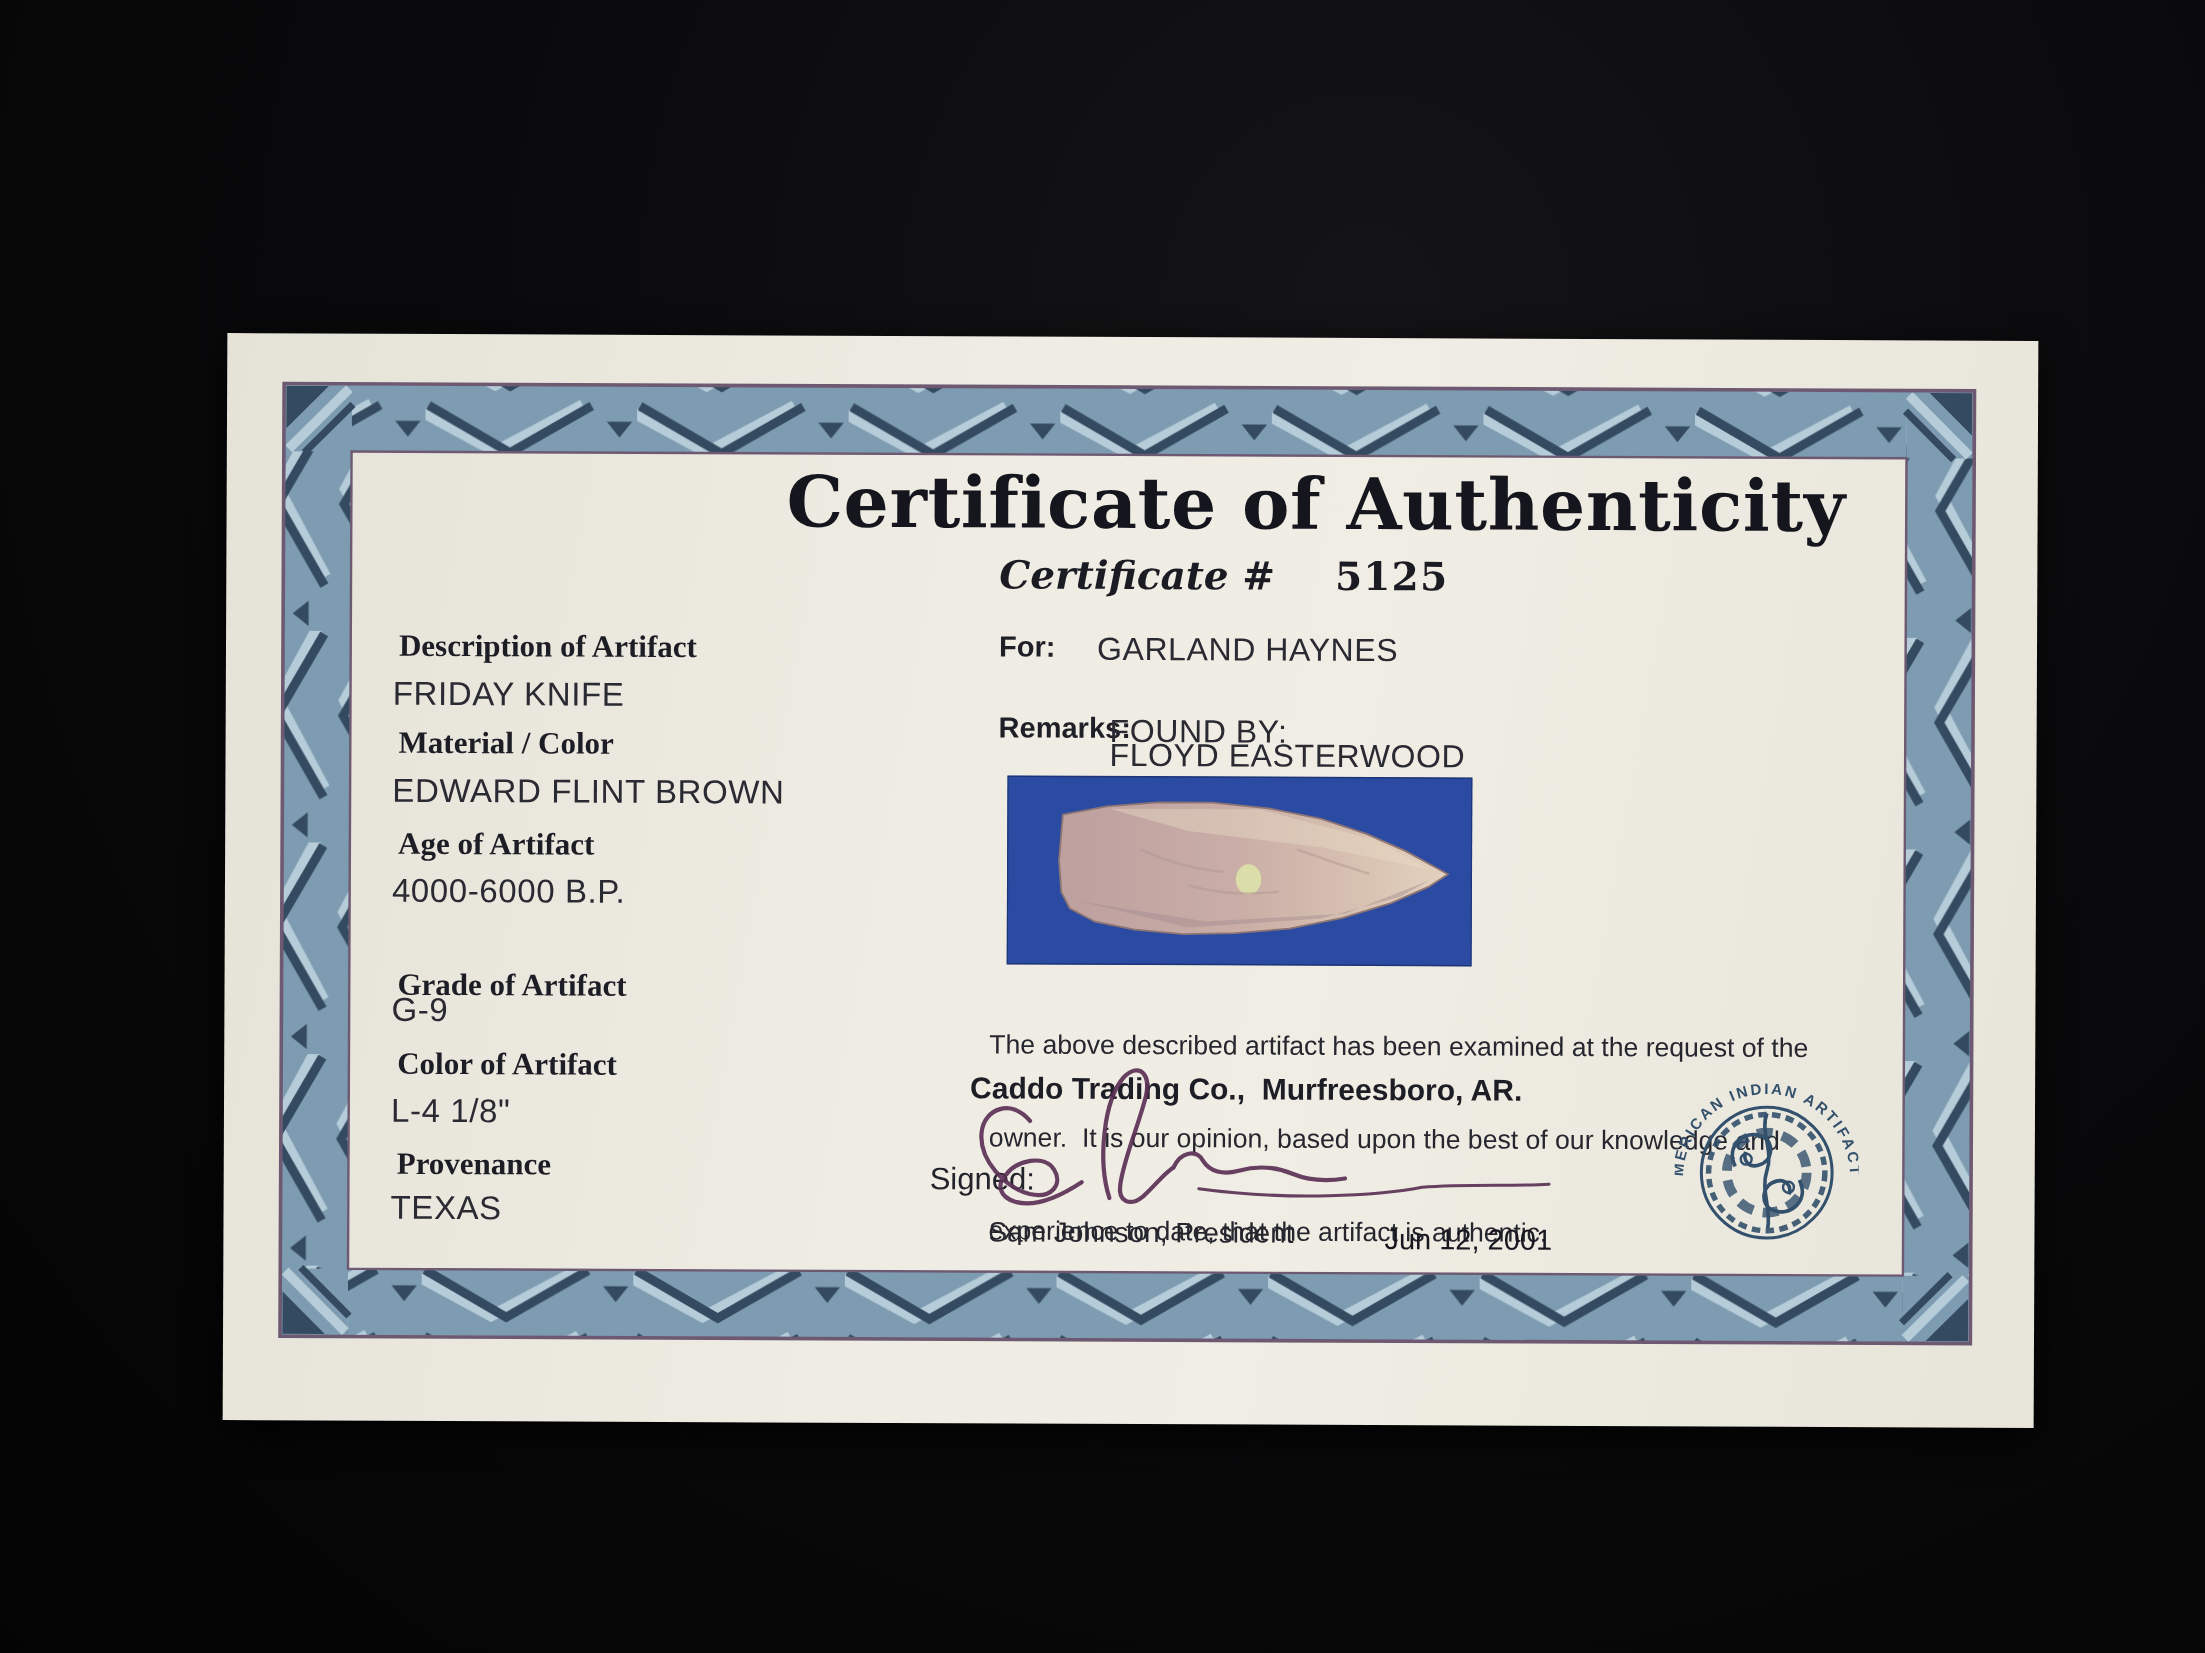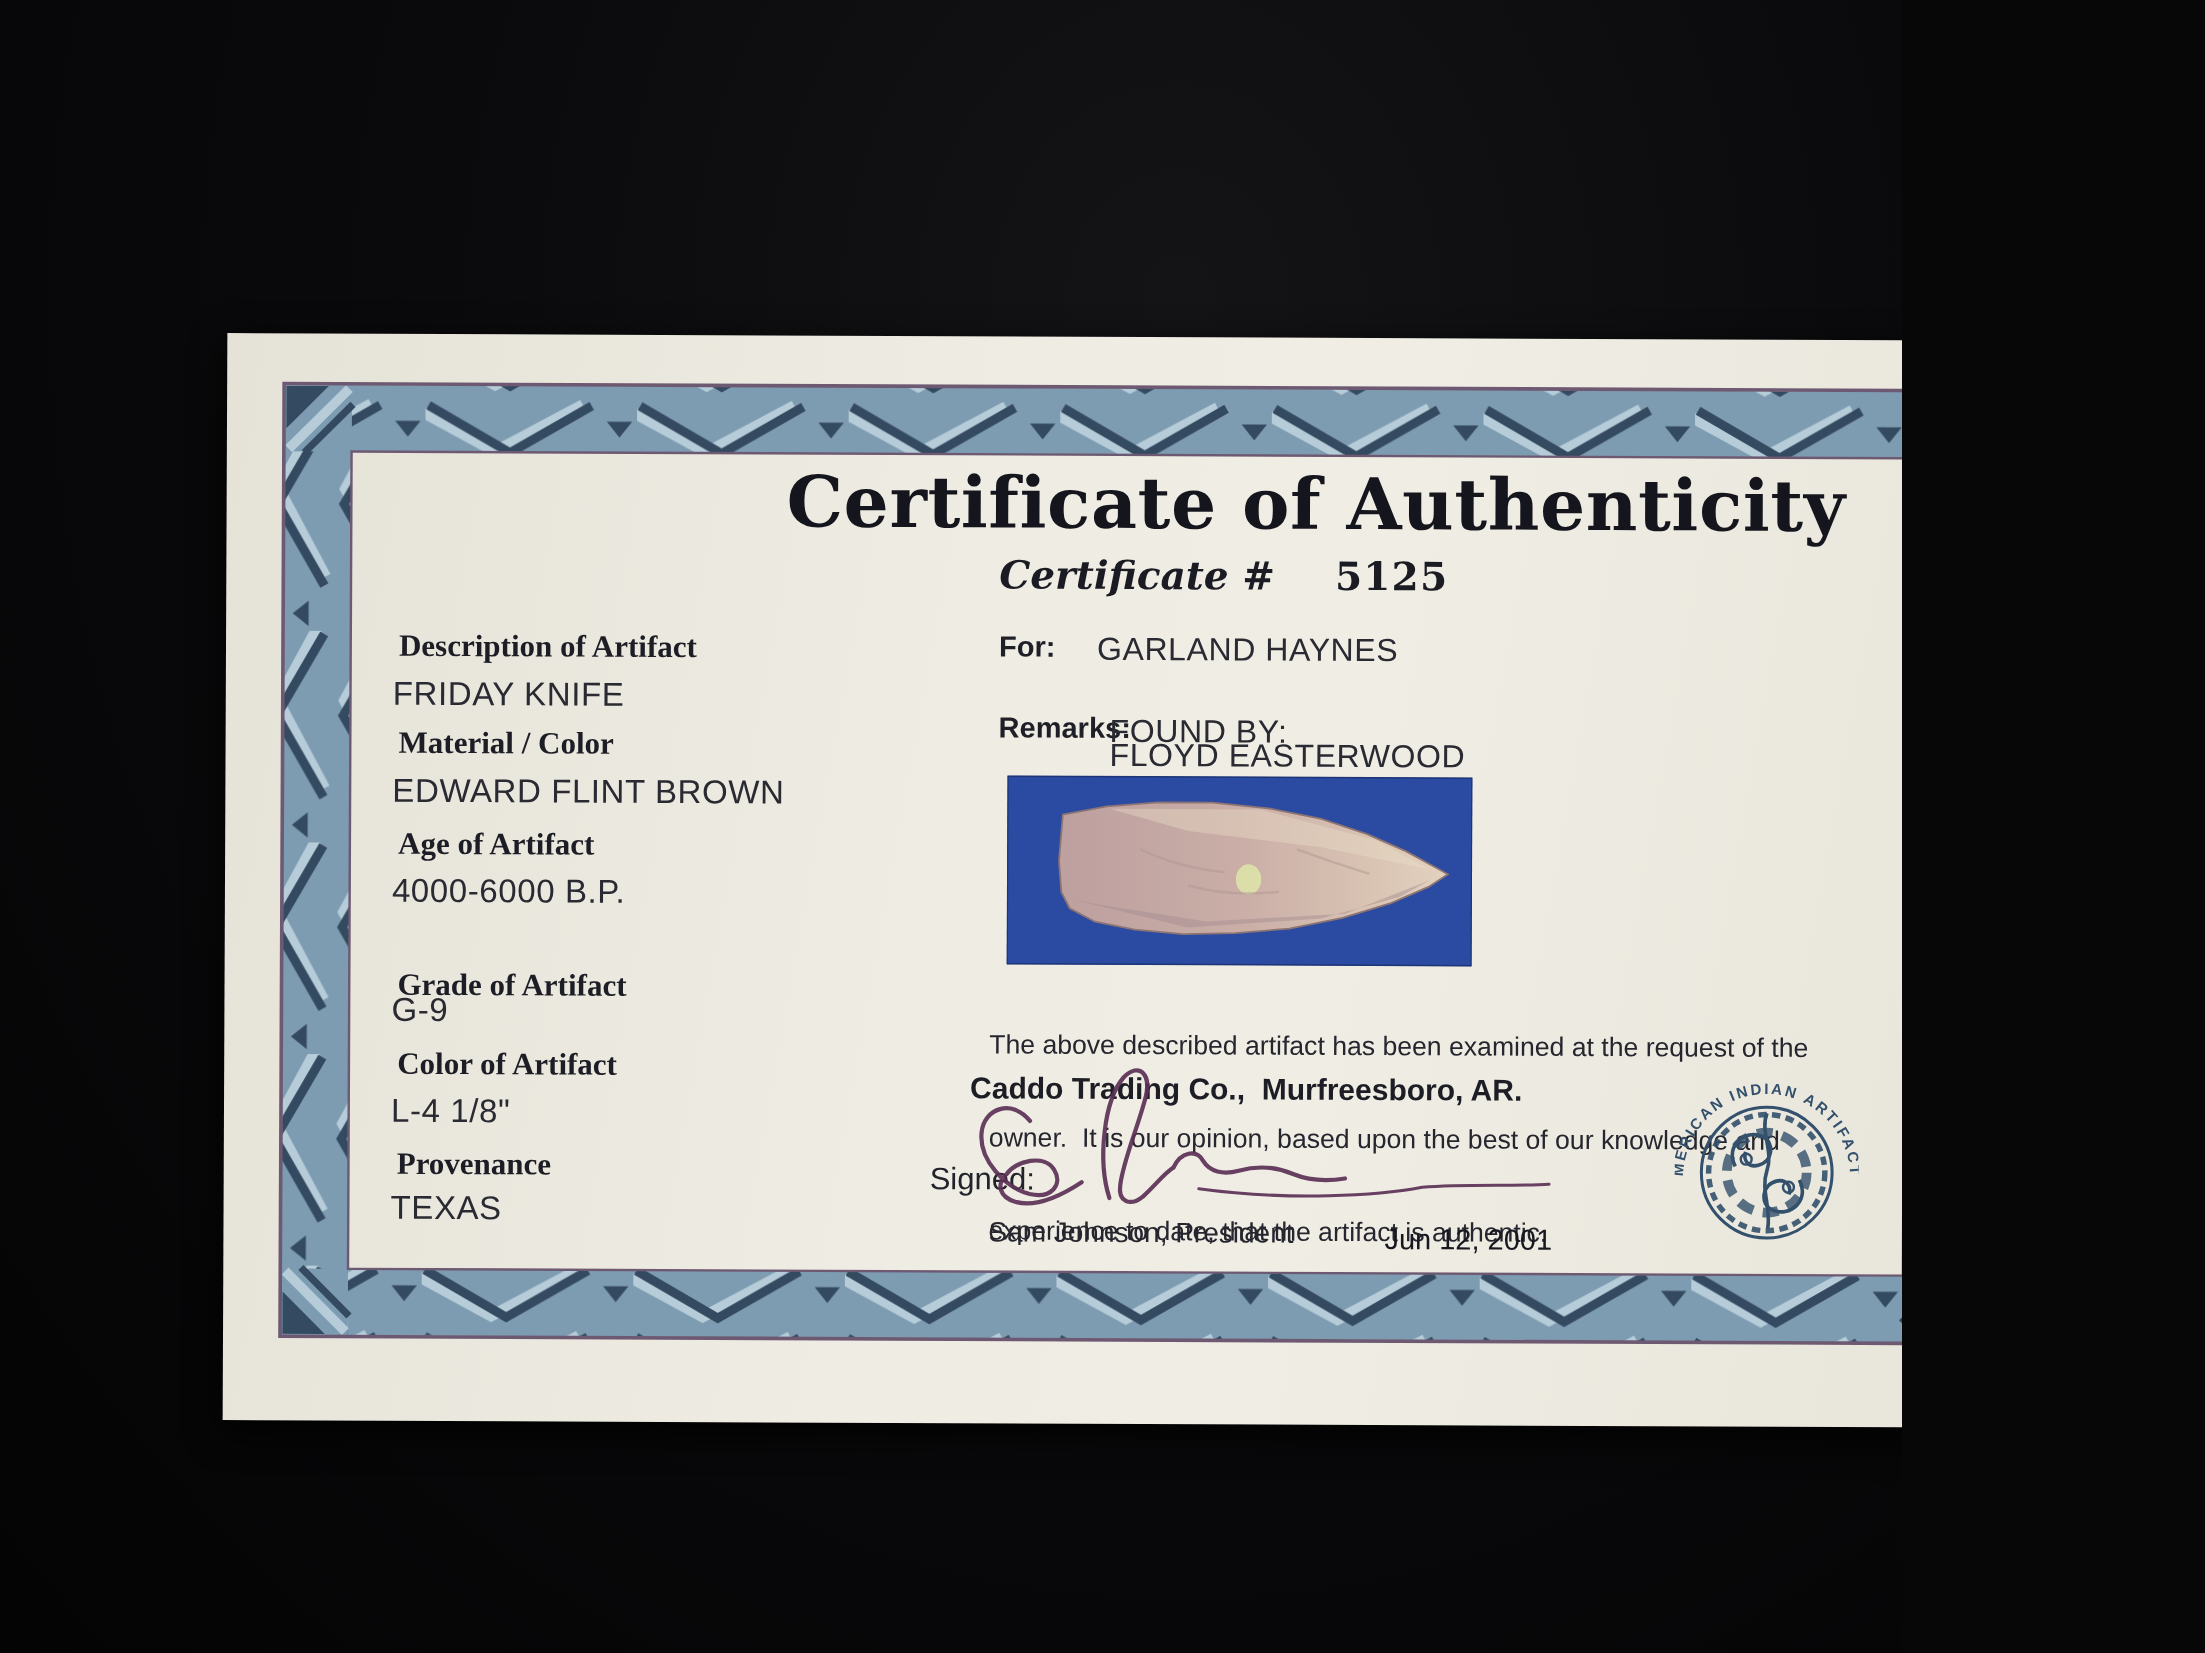--- a/index.html
+++ b/index.html
@@ -1,16 +1,16 @@
 <!DOCTYPE html>
 <html style="font-size:9.7px"><head>
 <meta charset="utf-8">
 <style>
   html,body{margin:0;padding:0;background:#070708;}
-  .stage{position:relative;width:1902px;height:1654px;overflow:hidden;
+  .stage{position:relative;width:2205px;height:1654px;overflow:hidden;
          background:radial-gradient(ellipse at 62% 18%, #141416 0%, #0a0a0c 45%, #040405 100%);
          font-family:"Liberation Sans", sans-serif;}
   .paper{position:absolute;left:225px;top:337px;width:1811px;height:1087px;
          background:linear-gradient(100deg,#e5e2d8 0%, #efece3 40%, #f0ede4 60%, #e7e4da 100%);
          box-shadow:0 11px 36px rgba(0,0,0,.85);
          transform:rotate(0.25deg);}
   .frame-svg{position:absolute;left:0;top:0;}
   .abs{position:absolute;}
   .title{font-family:"DejaVu Serif", serif;font-weight:700;font-size:71px;color:#15151d;
          letter-spacing:0.6px;text-align:center;white-space:nowrap;}

